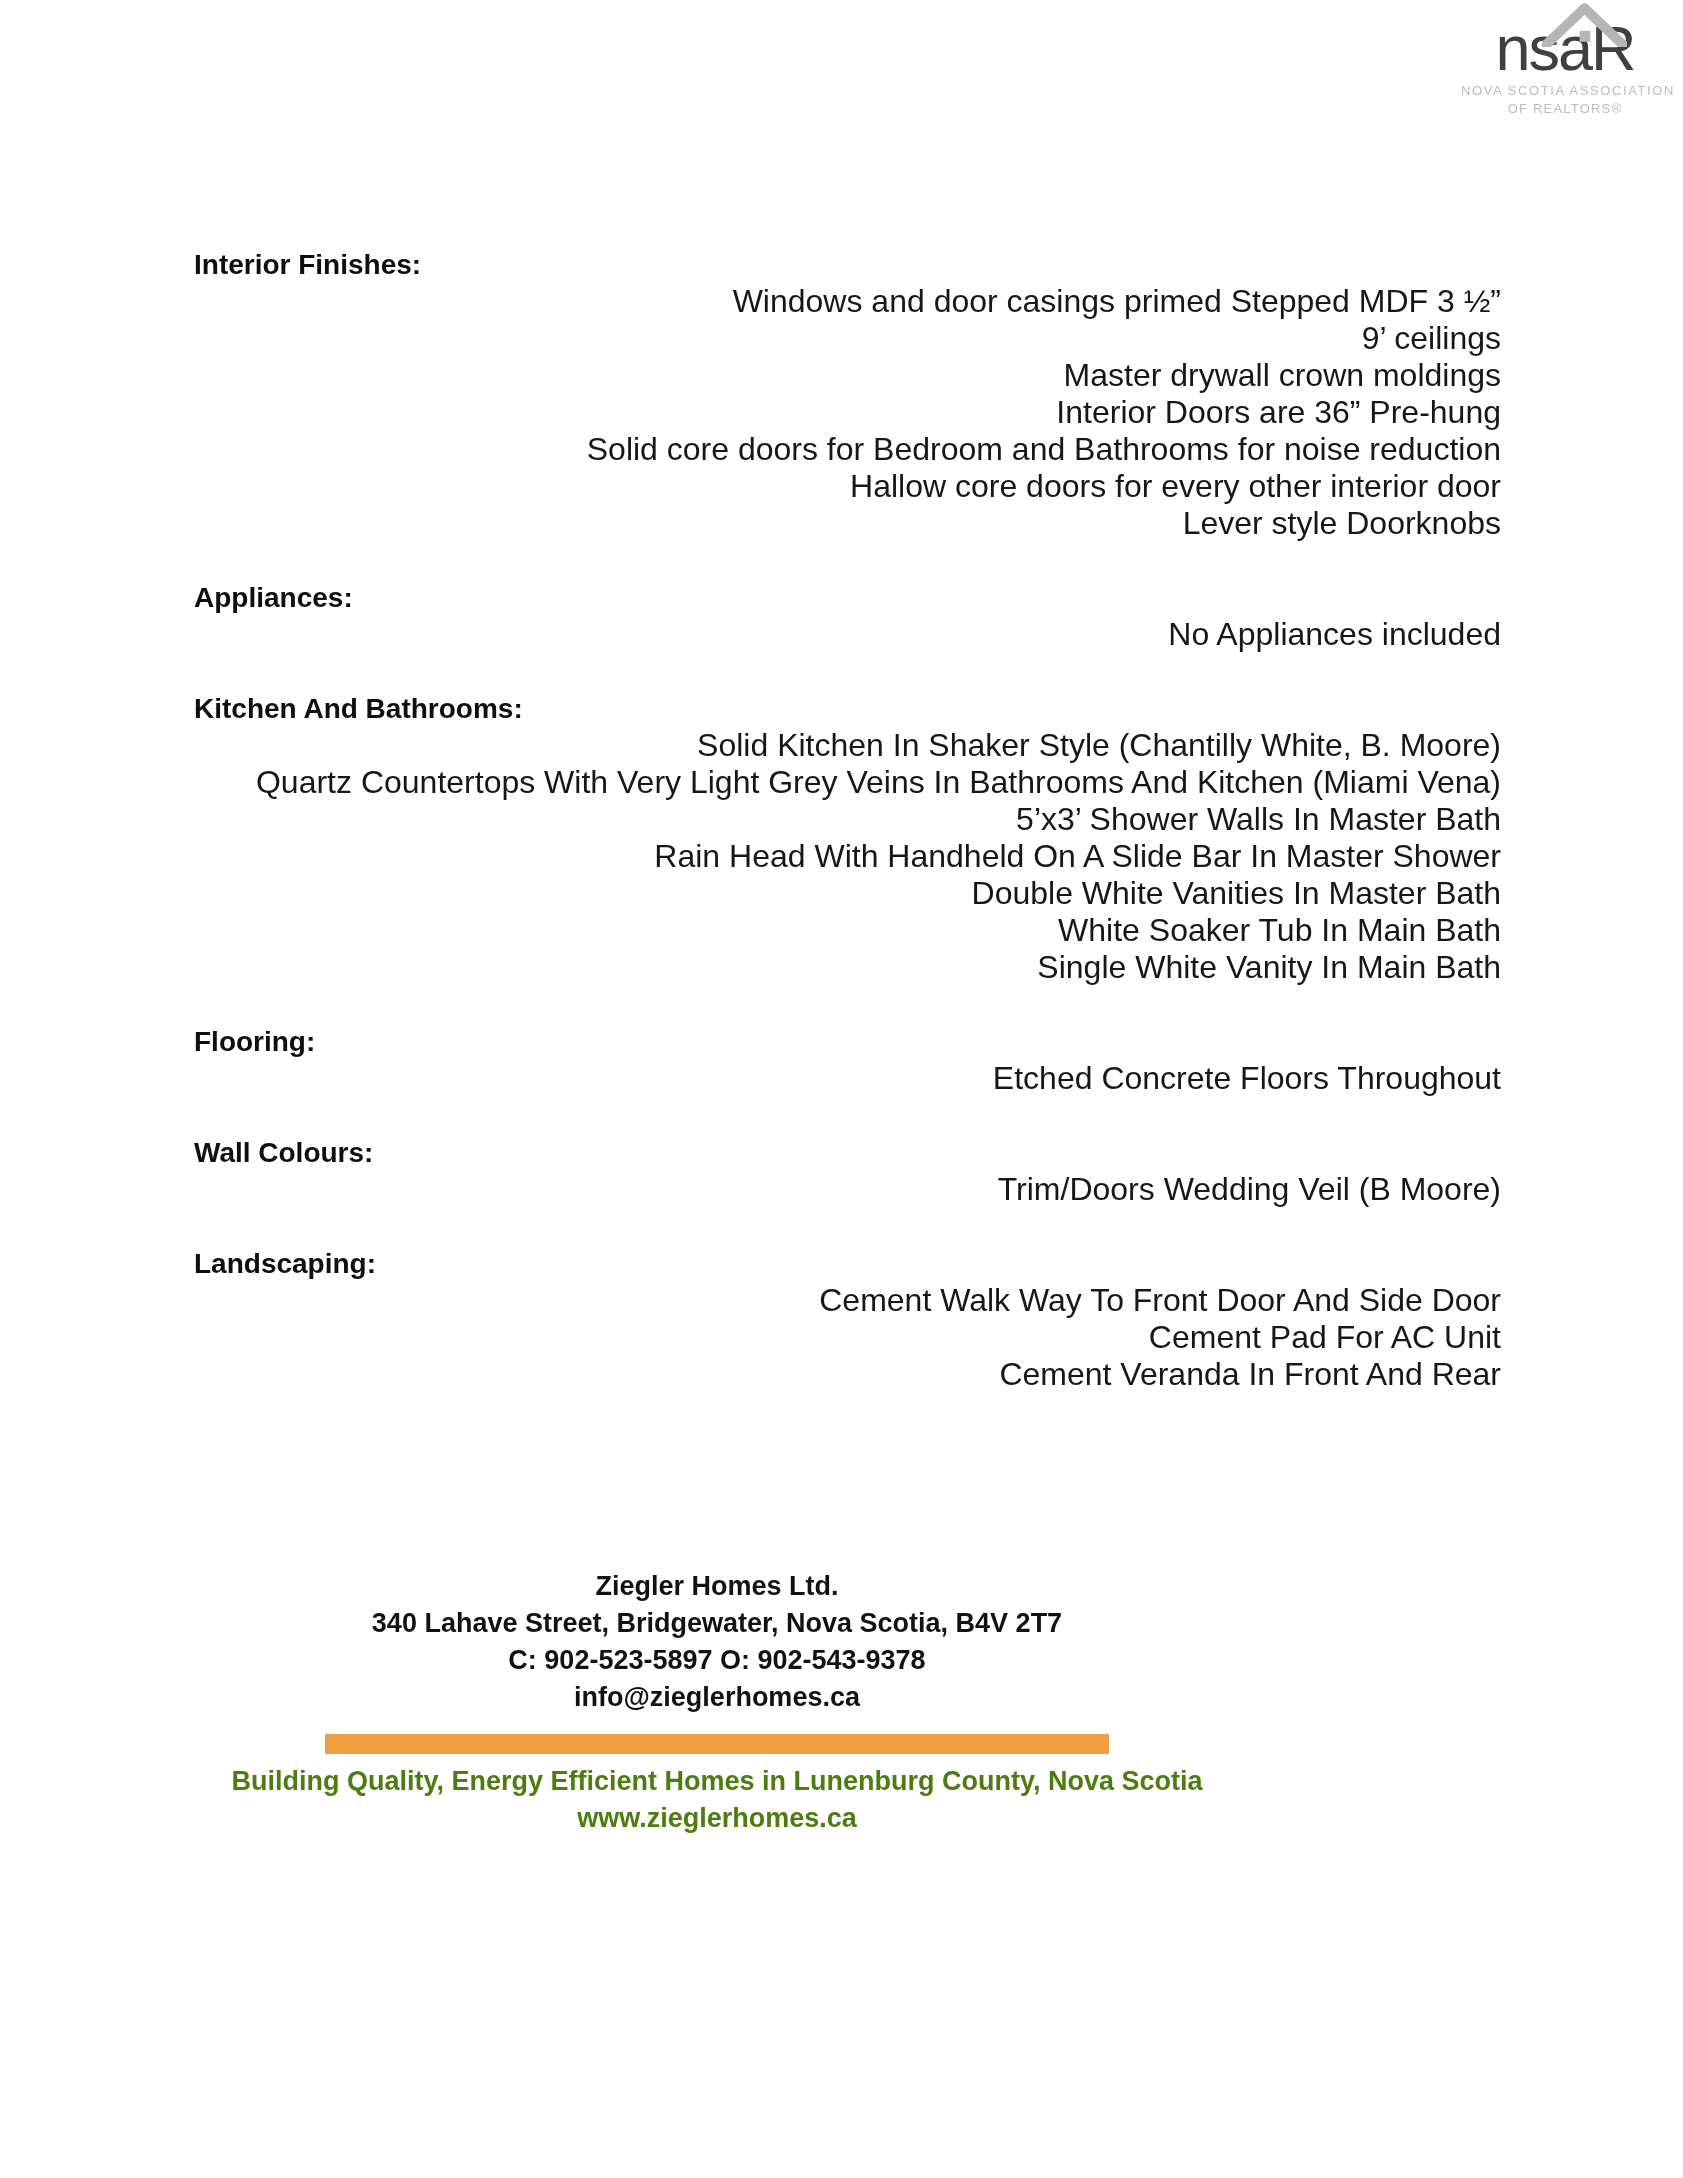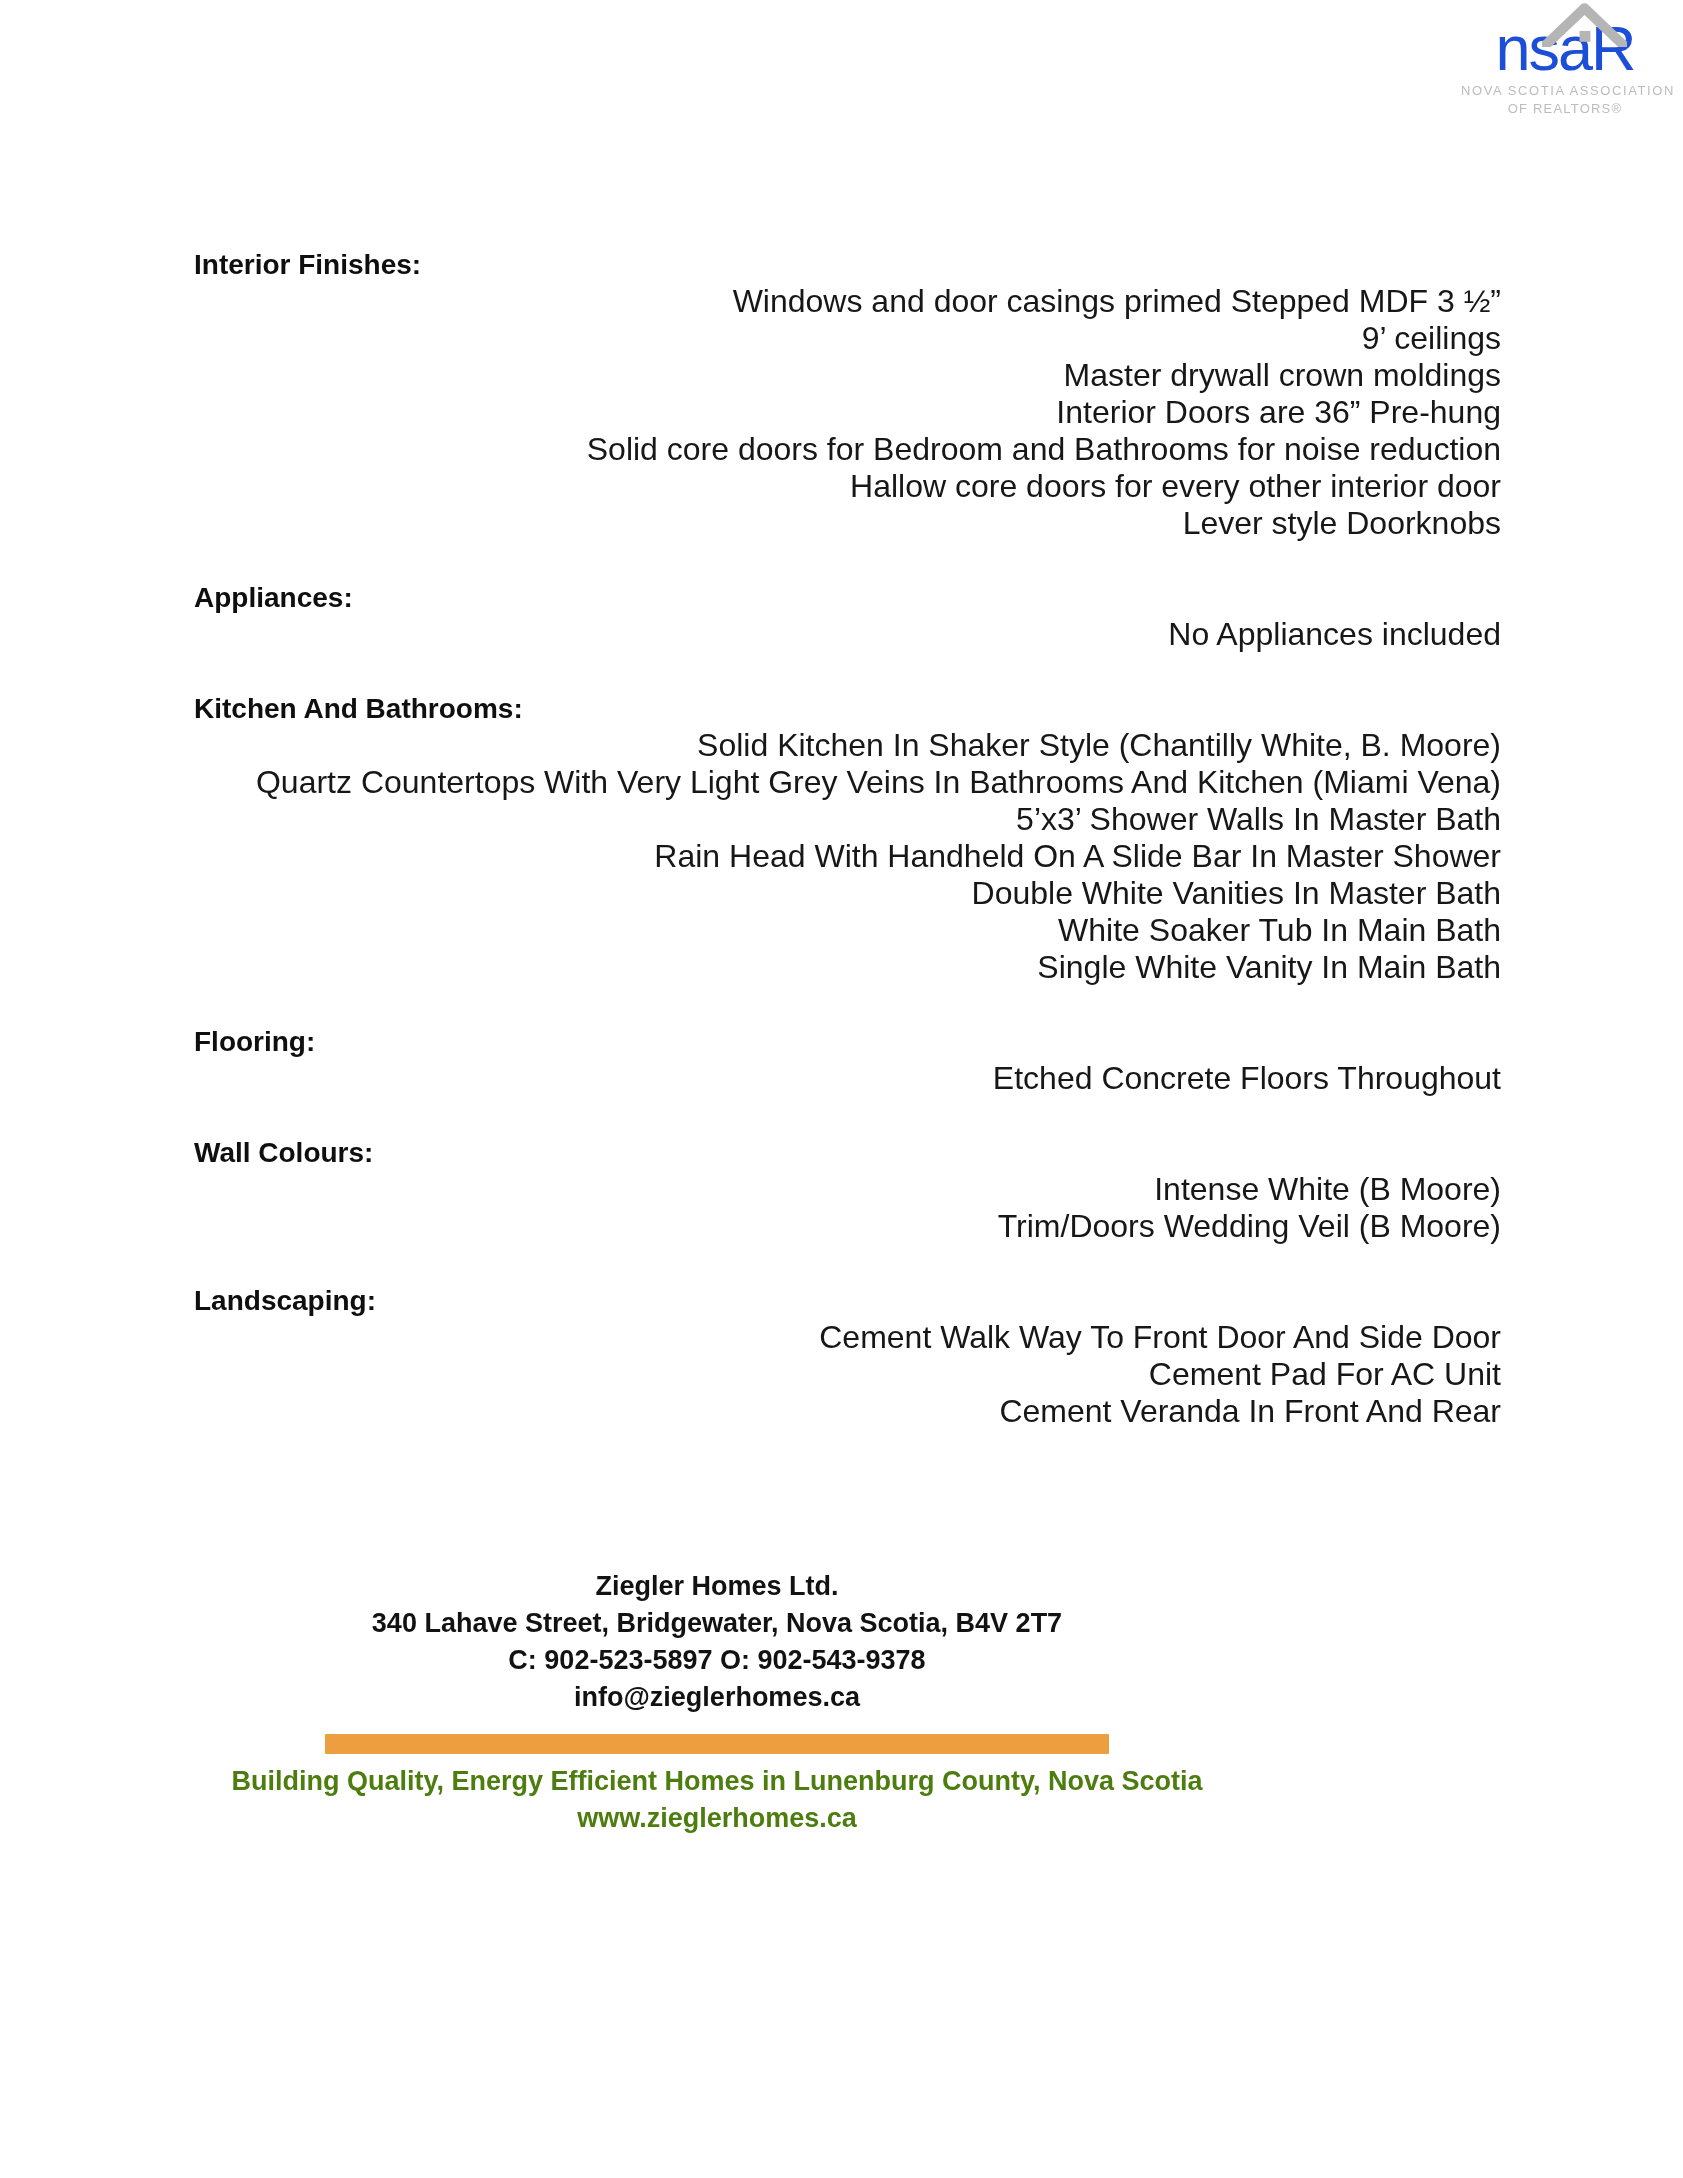--- a/index.html
+++ b/index.html
@@ -13,21 +13,21 @@
   }
 
   
   .logo {
     position:absolute; top:20px; right:14px;
     width:208px; text-align:center;
   }
   .logo-mark {
     display:flex; align-items:flex-end; justify-content:center;
     font-size:63px; line-height:0.9; font-weight:400;
-    color:#1d4ed8; letter-spacing:-2px;
+    color:#404040; letter-spacing:-2px;
   }
   .logo-a-wrap { position:relative; display:inline-block; }
   .logo-roof {
     position:absolute; left:-16px; bottom:30px;
     width:85px; height:46px;
   }
   .logo-sub {
     margin-top:5px;
     font-size:13px; letter-spacing:1.6px;
     color:#bcbcbc; line-height:1.4;
@@ -111,21 +111,20 @@
       <p class="line">Double White Vanities In Master Bath</p>
       <p class="line">White Soaker Tub In Main Bath</p>
       <p class="line">Single White Vanity In Main Bath</p>
     </div>
     <div class="section">
       <h2 class="section-heading">Flooring:</h2>
       <p class="line">Etched Concrete Floors Throughout</p>
     </div>
     <div class="section">
       <h2 class="section-heading">Wall Colours:</h2>
-      <p class="line"> Intense White (B Moore)</p>
       <p class="line">Trim/Doors Wedding Veil (B Moore)</p>
     </div>
     <div class="section">
       <h2 class="section-heading">Landscaping:</h2>
       <p class="line">Cement Walk Way To Front Door And Side Door</p>
       <p class="line">Cement Pad For AC Unit</p>
       <p class="line">Cement Veranda In Front And Rear</p>
     </div>
   </div>
 

